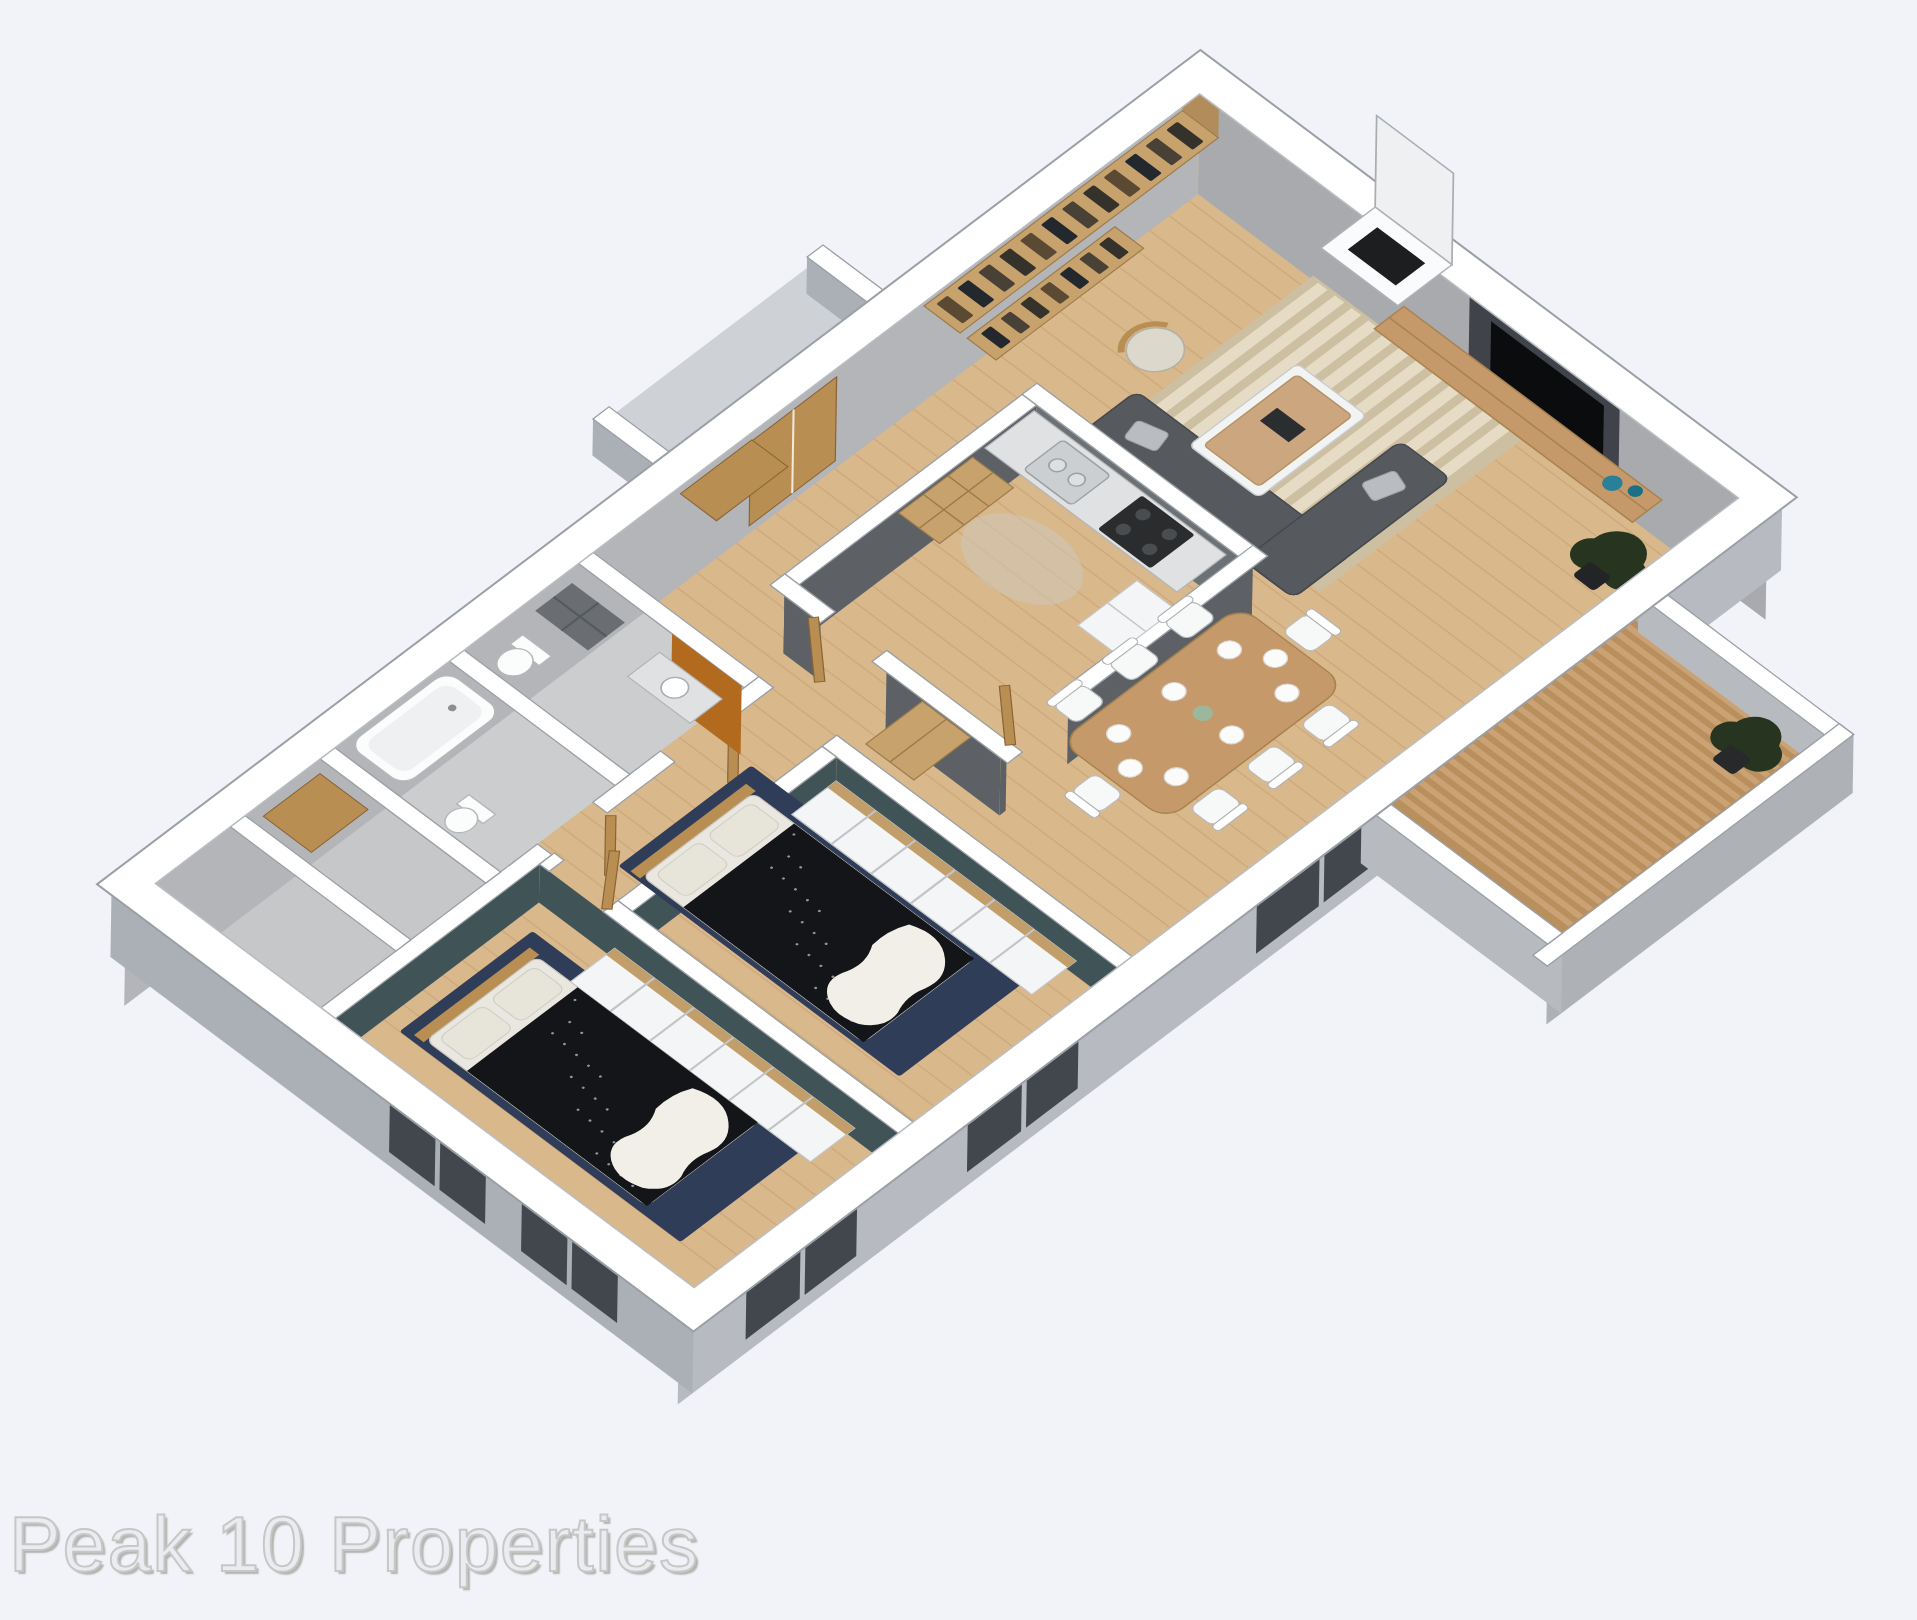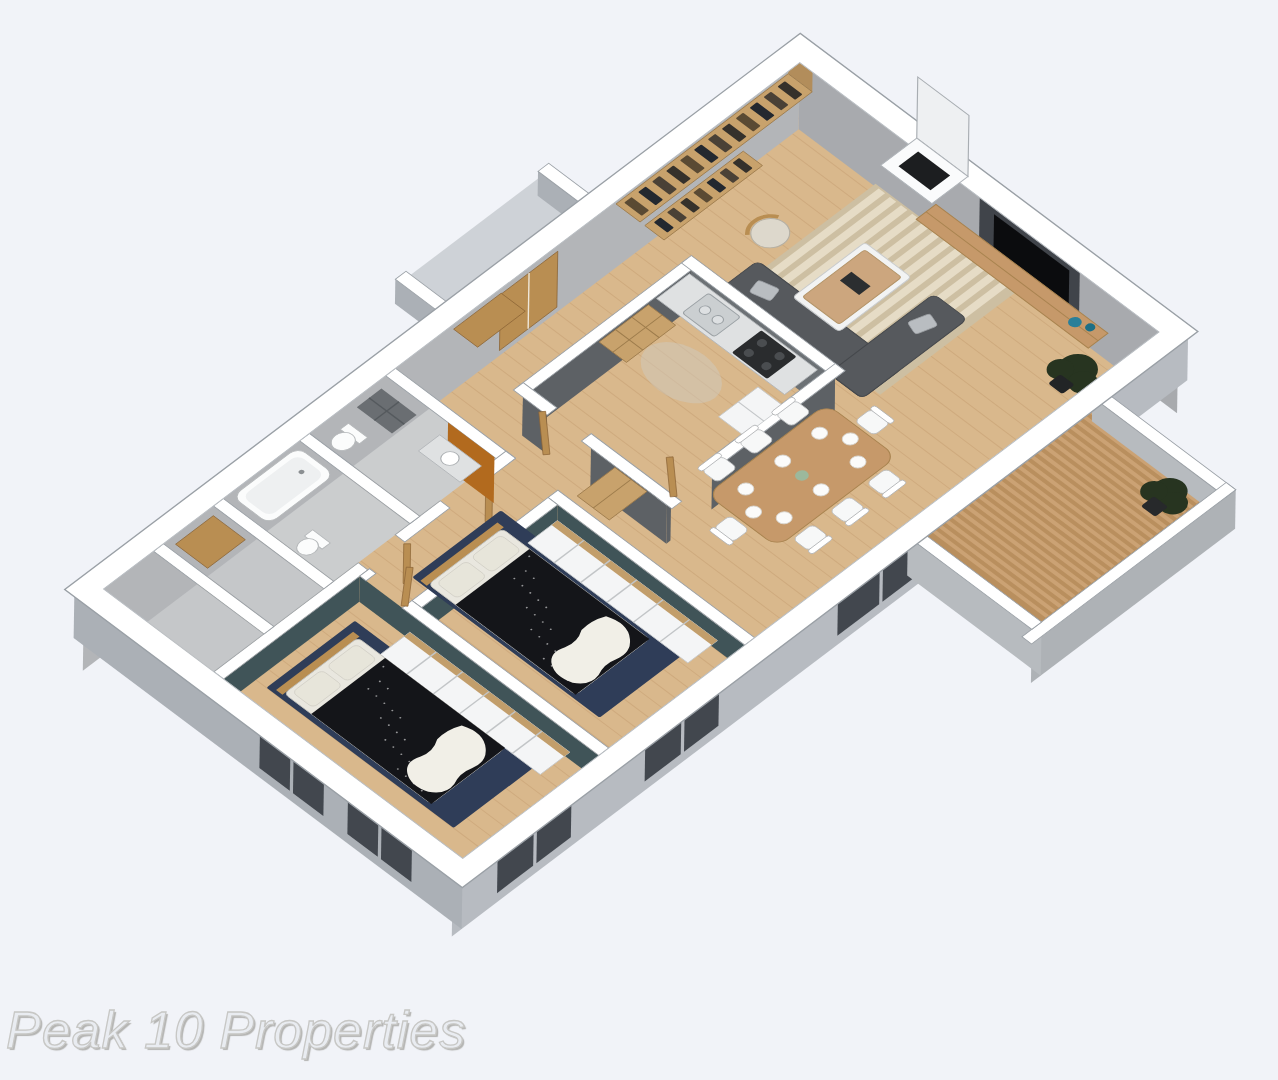--- a/index.html
+++ b/index.html
@@ -1,18 +1,18 @@
 <!DOCTYPE html>
 <html style="--bg: #f1f3f8; --wallTop: #ffffff; --wallEdge: #9aa0a6; --backNE: #a8aaae; --backNW: #b3b5b8; --frontSE: #b7bbc1; --frontSW: #abb0b6; --kWall: #5d6165; --kWallL: #6c7175; --teal: #405458; --wood: #d9b88c; --plank: #c29a6d; --bath: #cbcdce; --closet: #c5c7c9; --porch: #ced2d7; --deck: #b98f5e; --slat: #cba274; --rug: #2f3d58; --bedDark: #141519; --linen: #f1efe7; --pillow: #e7e5da; --sofa: #56595d; --sofaP: #b9bdc1; --tblWood: #c6996a; --shelf: #c8a26c; --door: #b98e52; --white: #f4f5f6; --counter: #dfe1e2; --orange: #b26a1e; --glass: #42474e; --vase: #2a7f99; --plant: #273420; --wmColor: #e9ecf1; --wmStroke: #c7c7c5; --wmShadow: #b4b4b2;"><head>
 <meta charset="utf-8">
 <style>
   html,body{margin:0;padding:0;}
   body{width:1278px;height:1080px;overflow:hidden;background:var(--bg,#f1f3f8);
        font-family:"Liberation Sans", sans-serif;}
-  #stage{position:relative;width:1278px;height:1080px;background:var(--bg,#f1f3f8);font-style:italic;}
+  #stage{position:relative;width:1278px;height:1080px;background:var(--bg,#f1f3f8);}
   svg{position:absolute;left:0;top:0;}
   .wall{fill:var(--wallTop);stroke:var(--wallEdge);stroke-width:.9;}
   .extStroke{fill:none;stroke:var(--wallTop);stroke-width:24;}
   .silhouette{fill:none;stroke:var(--wallEdge);stroke-width:1.4;}
   .innerEdge{fill:none;stroke:#b9bec3;stroke-width:1;}
   .faceNE{fill:var(--backNE);} .faceNW{fill:var(--backNW);}
   .faceSE{fill:var(--frontSE);} .faceSW{fill:var(--frontSW);}
   .kFace{fill:var(--kWall);} .kFaceL{fill:var(--kWallL);}
   .teal{fill:var(--teal);}
   .woodFloor{fill:var(--wood);}

